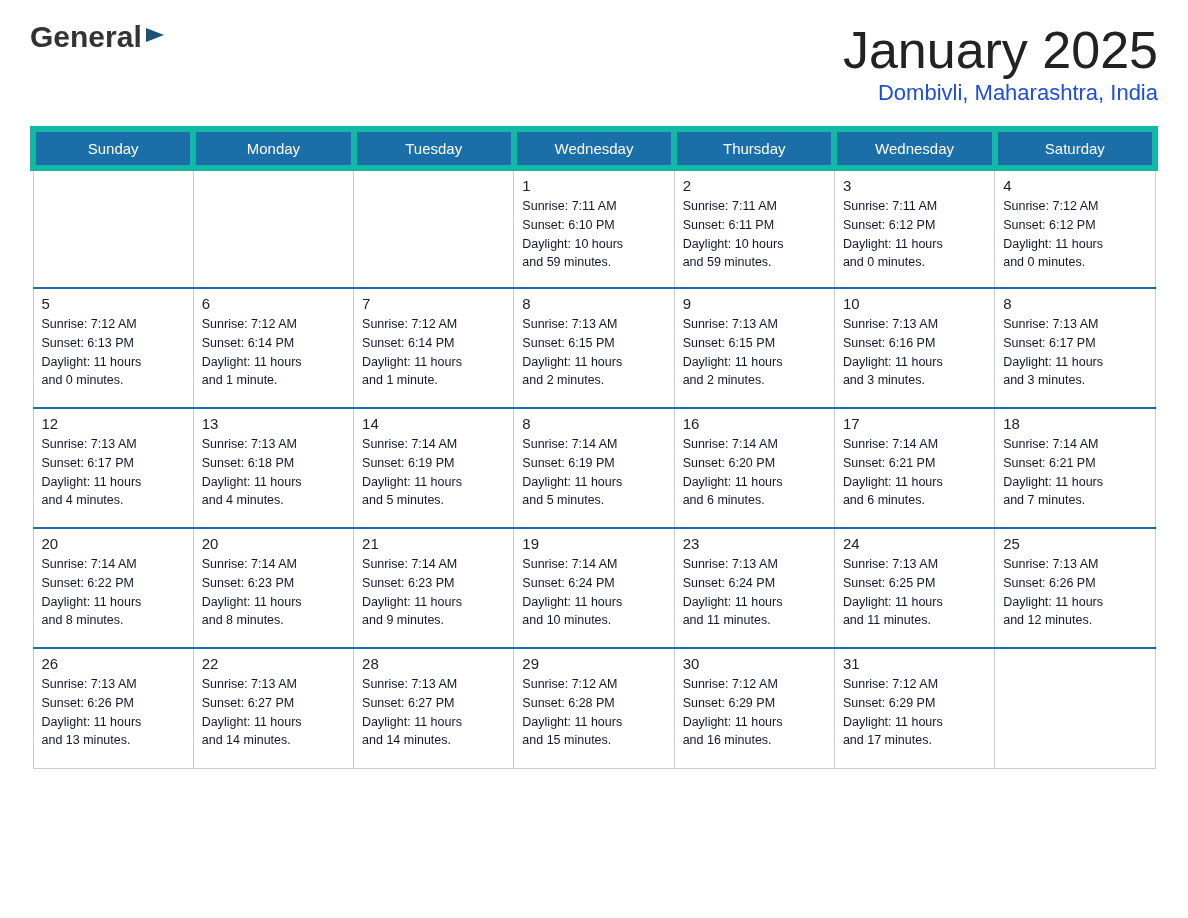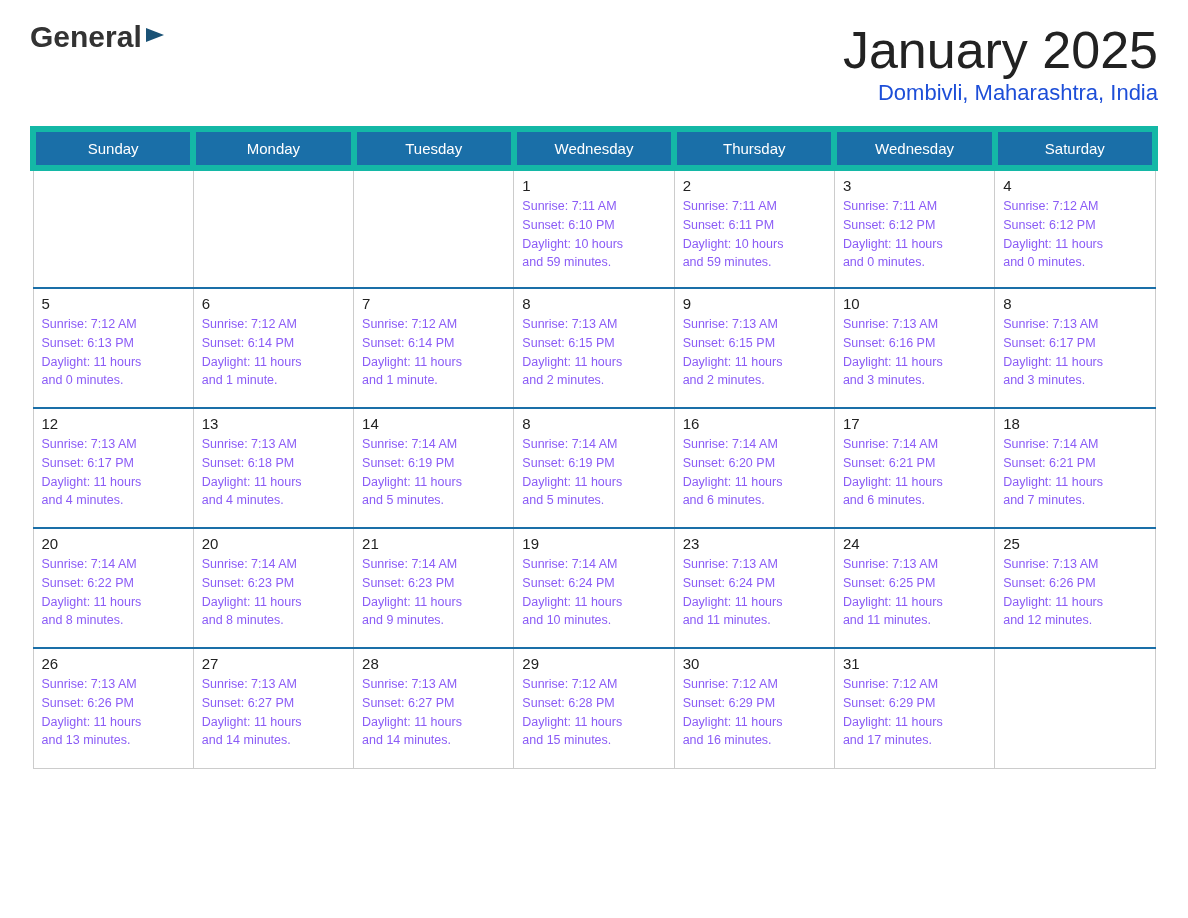--- a/index.html
+++ b/index.html
@@ -68,21 +68,21 @@
     }
     .day-number {
       font-size: 15px;
       font-weight: normal;
       color: #222;
       display: block;
       margin-bottom: 3px;
     }
     .day-info {
       font-size: 12.5px;
-      color: #8b5cf6;
+      color: #0f172a;
       line-height: 1.5;
     }
   </style>
 </head>
 <body>
 
 <div class="header">
   <div class="logo-container">
     <div class="logo-row1">
       <span style="font-size:30px;font-weight:bold;color:#333;">General</span>
@@ -298,21 +298,21 @@
       </tr>
       <tr>
         <td>
           <span class="day-number">26</span>
           <div class="day-info" style="white-space: pre-line;">Sunrise: 7:13 AM
 Sunset: 6:26 PM
 Daylight: 11 hours
 and 13 minutes.</div>
         </td>
         <td>
-          <span class="day-number">27</span>
+          <span class="day-number">22</span>
           <div class="day-info" style="white-space: pre-line;">Sunrise: 7:13 AM
 Sunset: 6:27 PM
 Daylight: 11 hours
 and 14 minutes.</div>
         </td>
         <td>
           <span class="day-number">28</span>
           <div class="day-info" style="white-space: pre-line;">Sunrise: 7:13 AM
 Sunset: 6:27 PM
 Daylight: 11 hours

